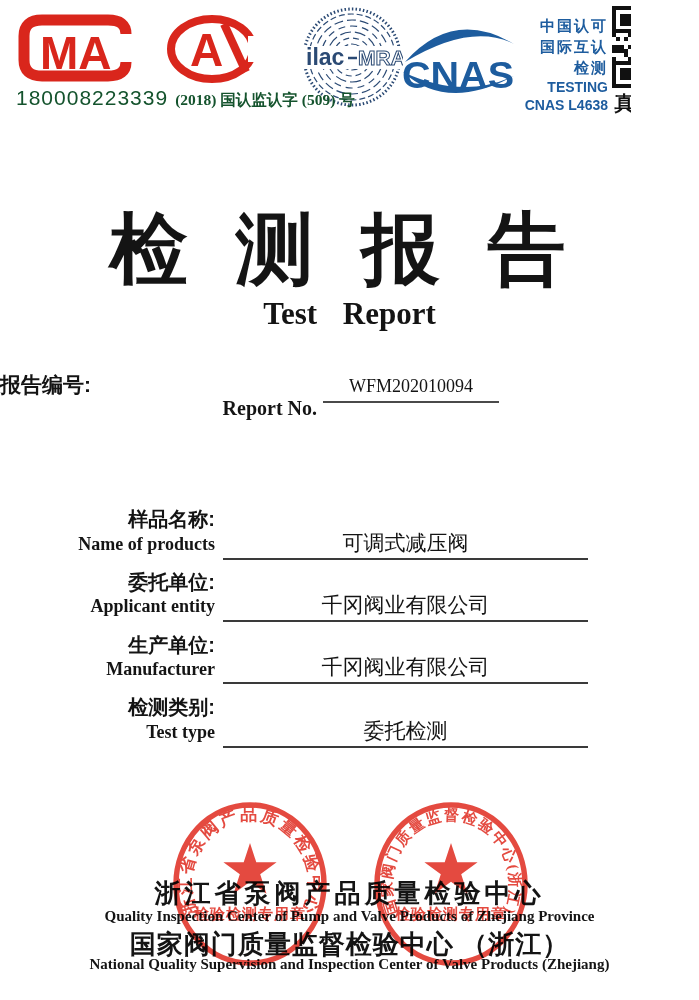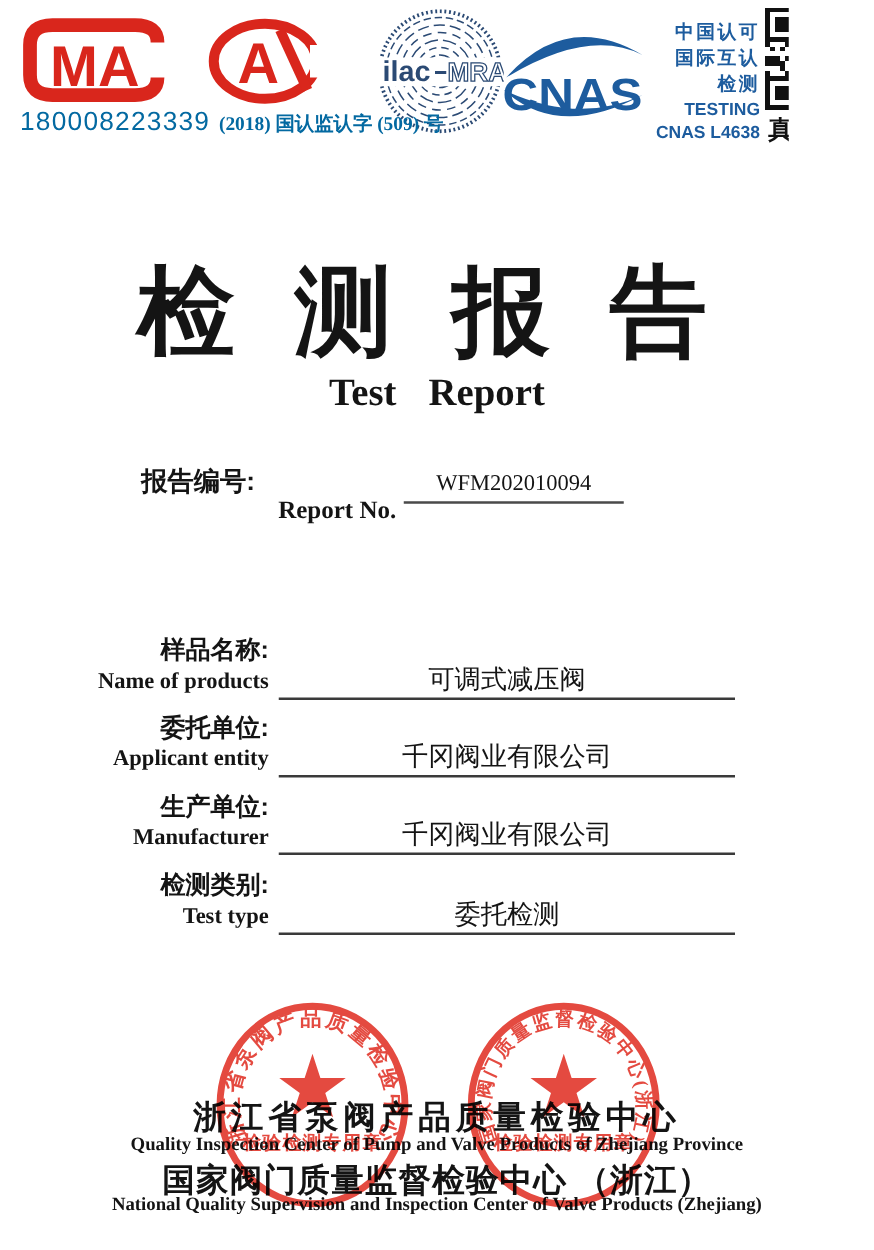--- a/index.html
+++ b/index.html
@@ -12,32 +12,32 @@
   .cal-logo{left:164px;top:14px;}
   .ilac-logo{left:302px;top:7px;}
   .cnas-logo{left:401px;top:18px;}
   .accred{left:520px;top:15px;width:88px;color:#1d5c9e;
           font-family:"Liberation Sans",sans-serif;font-weight:bold;text-align:right;}
   .accred .cjk{font-size:15px;line-height:21px;letter-spacing:2px;}
   .accred .lat{font-size:14px;line-height:18px;letter-spacing:0;}
   .qr-box{left:612px;top:6px;width:82px;height:82px;}
   .qr-caption{left:608px;top:90px;width:91px;text-align:center;font-size:20px;
               font-weight:bold;letter-spacing:6px;color:#111;}
-  .reg-line{left:16px;top:86px;display:flex;align-items:baseline;gap:7px;color:#0369a1;white-space:nowrap;}
+  .reg-line{left:16px;top:86px;display:flex;align-items:baseline;gap:7px;color:#14532d;white-space:nowrap;}
   .reg-number{font-family:"Liberation Sans",sans-serif;font-size:21px;letter-spacing:1px;}
   .reg-text{font-size:15.5px;font-weight:bold;}
 
   
   .title-cn{left:0;top:198px;width:699px;text-align:center;font-size:78px;font-weight:bold;
             letter-spacing:48px;padding-left:24px;box-sizing:border-box;white-space:nowrap;}
   .title-en{left:0;top:296px;width:699px;text-align:center;font-size:31px;font-weight:bold;
             word-spacing:18px;}
 
   
-  .repno-cn{left:0;top:371px;width:317px;text-align:center;font-size:21px;font-weight:bold;
+  .repno-cn{left:0;top:371px;width:317px;text-align:left;font-size:21px;font-weight:bold;
             font-family:"Liberation Sans",sans-serif;}
   .repno-en{left:0;top:397px;width:317px;text-align:right;font-size:20px;font-weight:bold;}
   .repno-line{left:323px;top:372px;width:176px;height:29px;border-bottom:2px solid #4a4a4a;
               text-align:center;font-size:18px;line-height:29px;}
 
   
   .f-cn{left:0;width:215px;text-align:right;font-size:20px;font-weight:bold;
         font-family:"Liberation Sans",sans-serif;}
   .f-en{left:0;width:215px;text-align:right;font-size:18px;font-weight:bold;}
   .f-line{left:223px;width:365px;height:30px;border-bottom:2px solid #3a3a3a;

